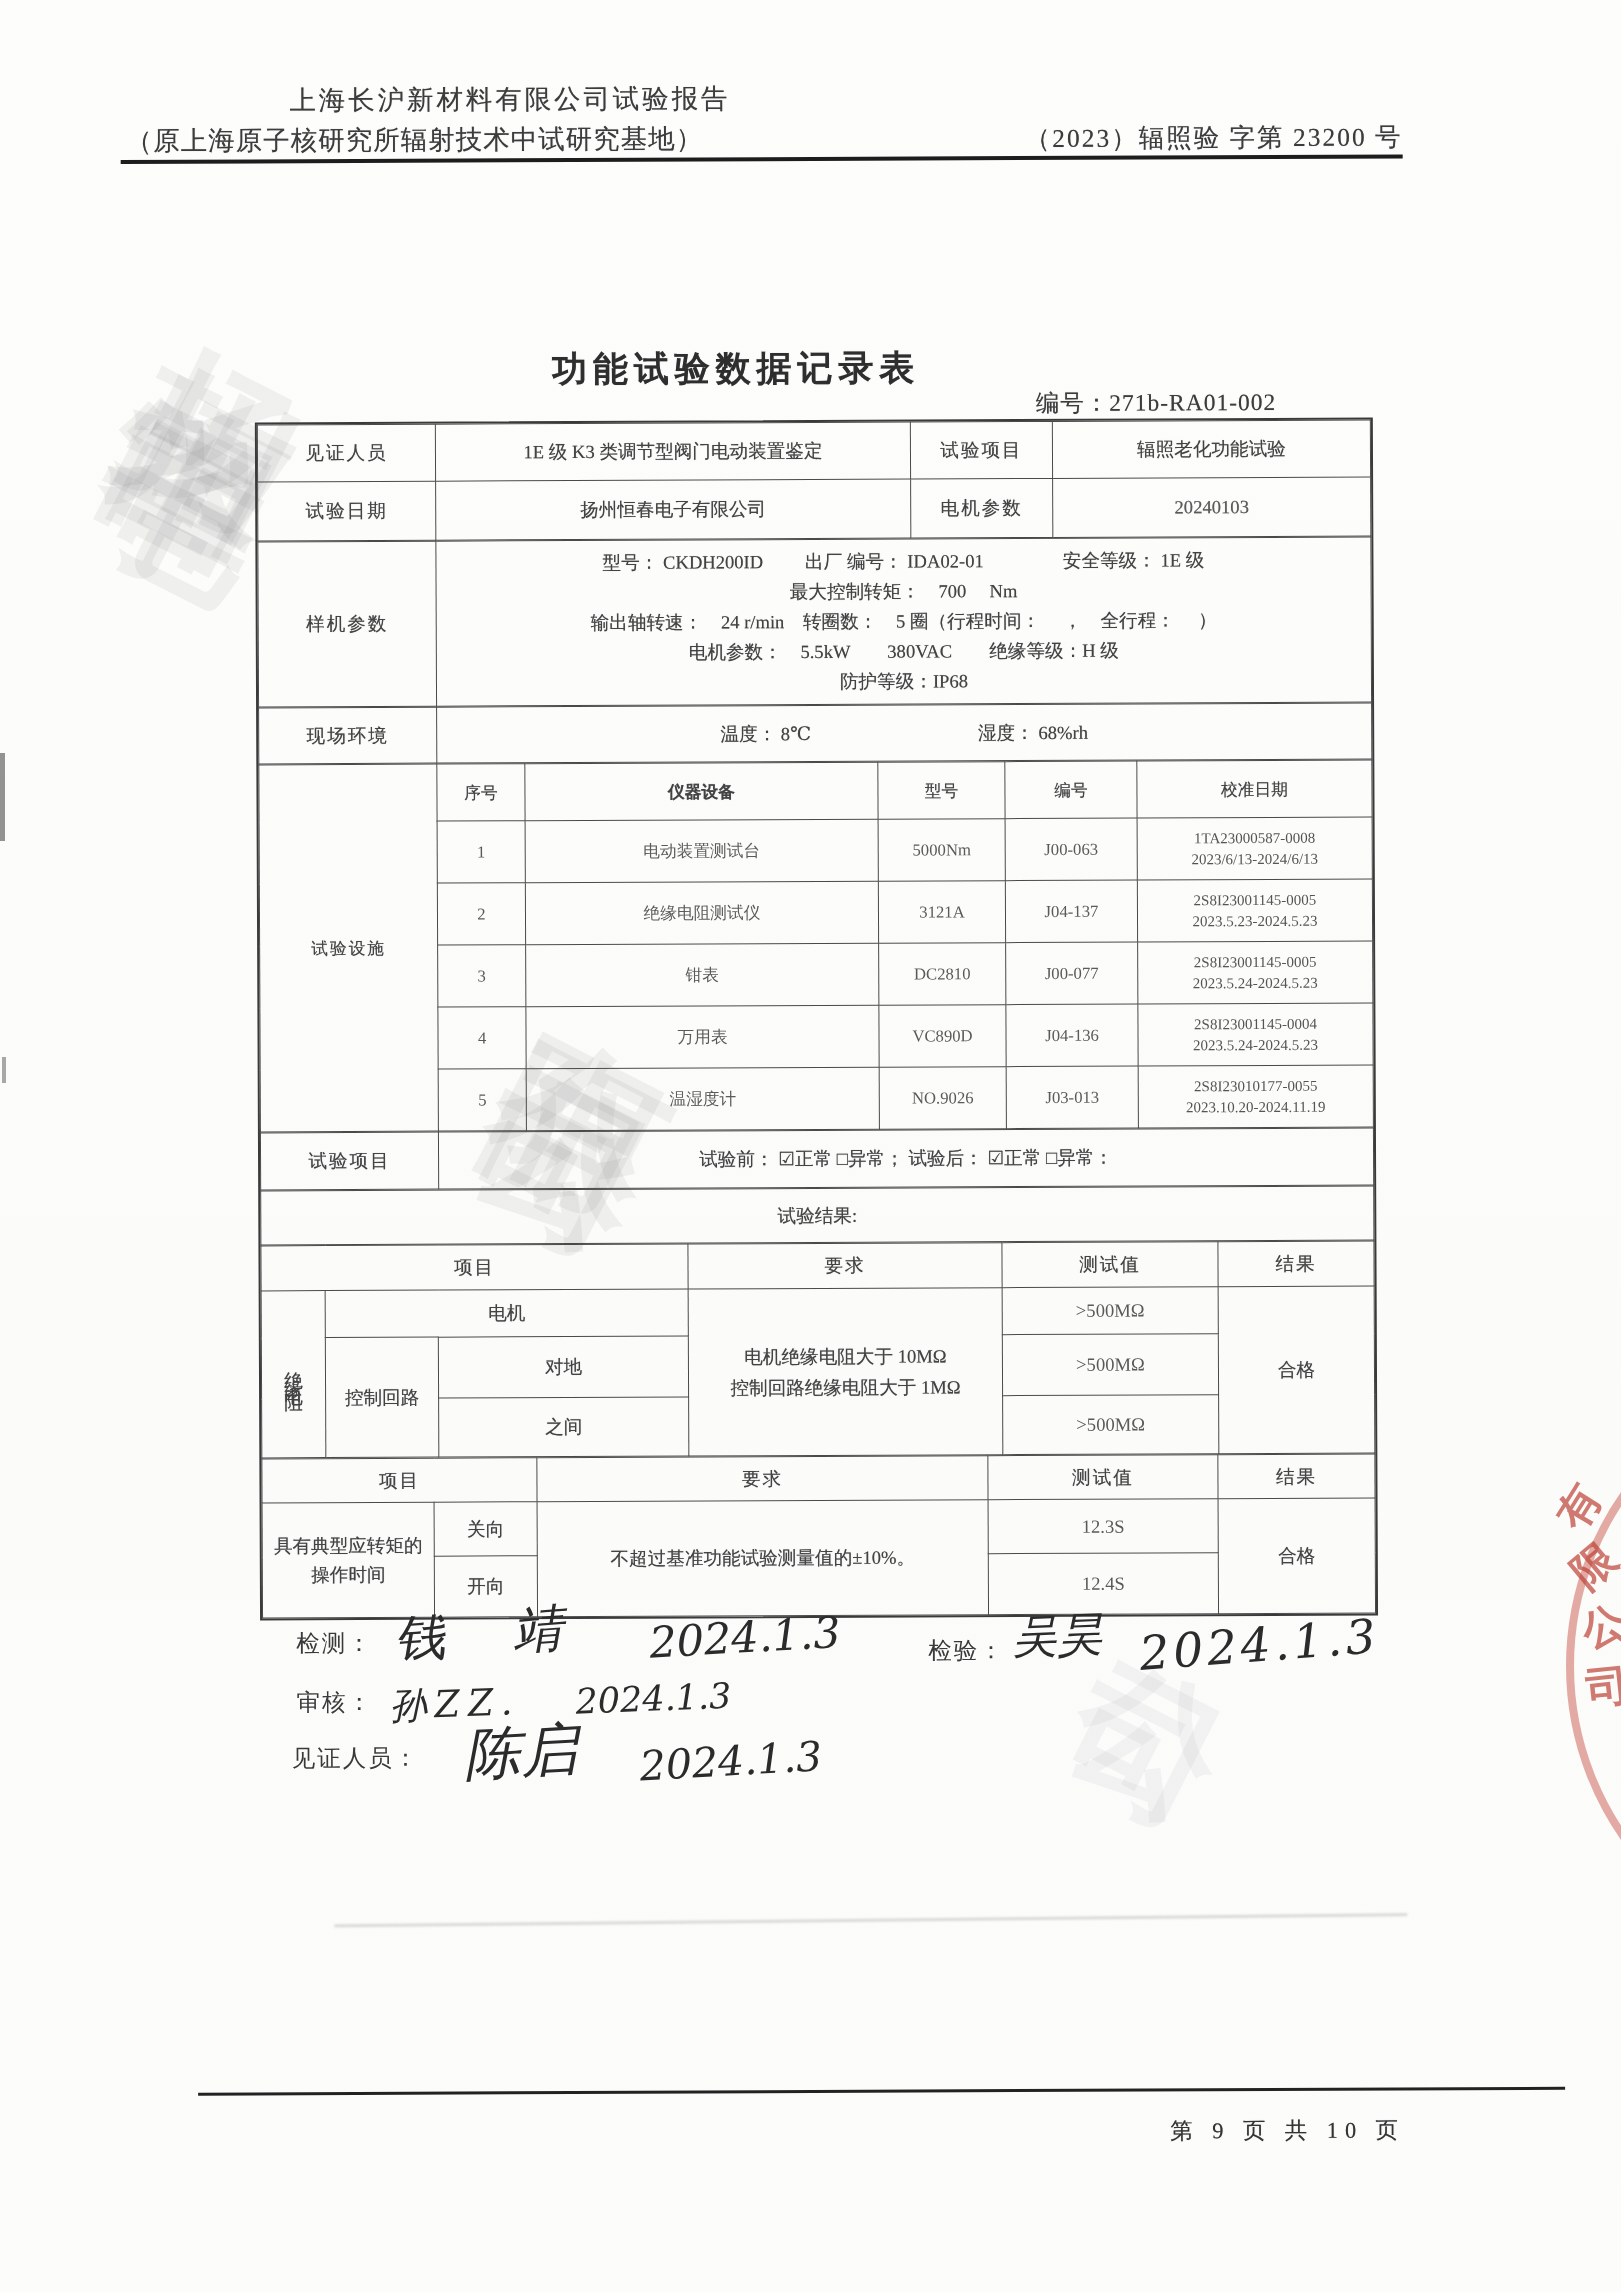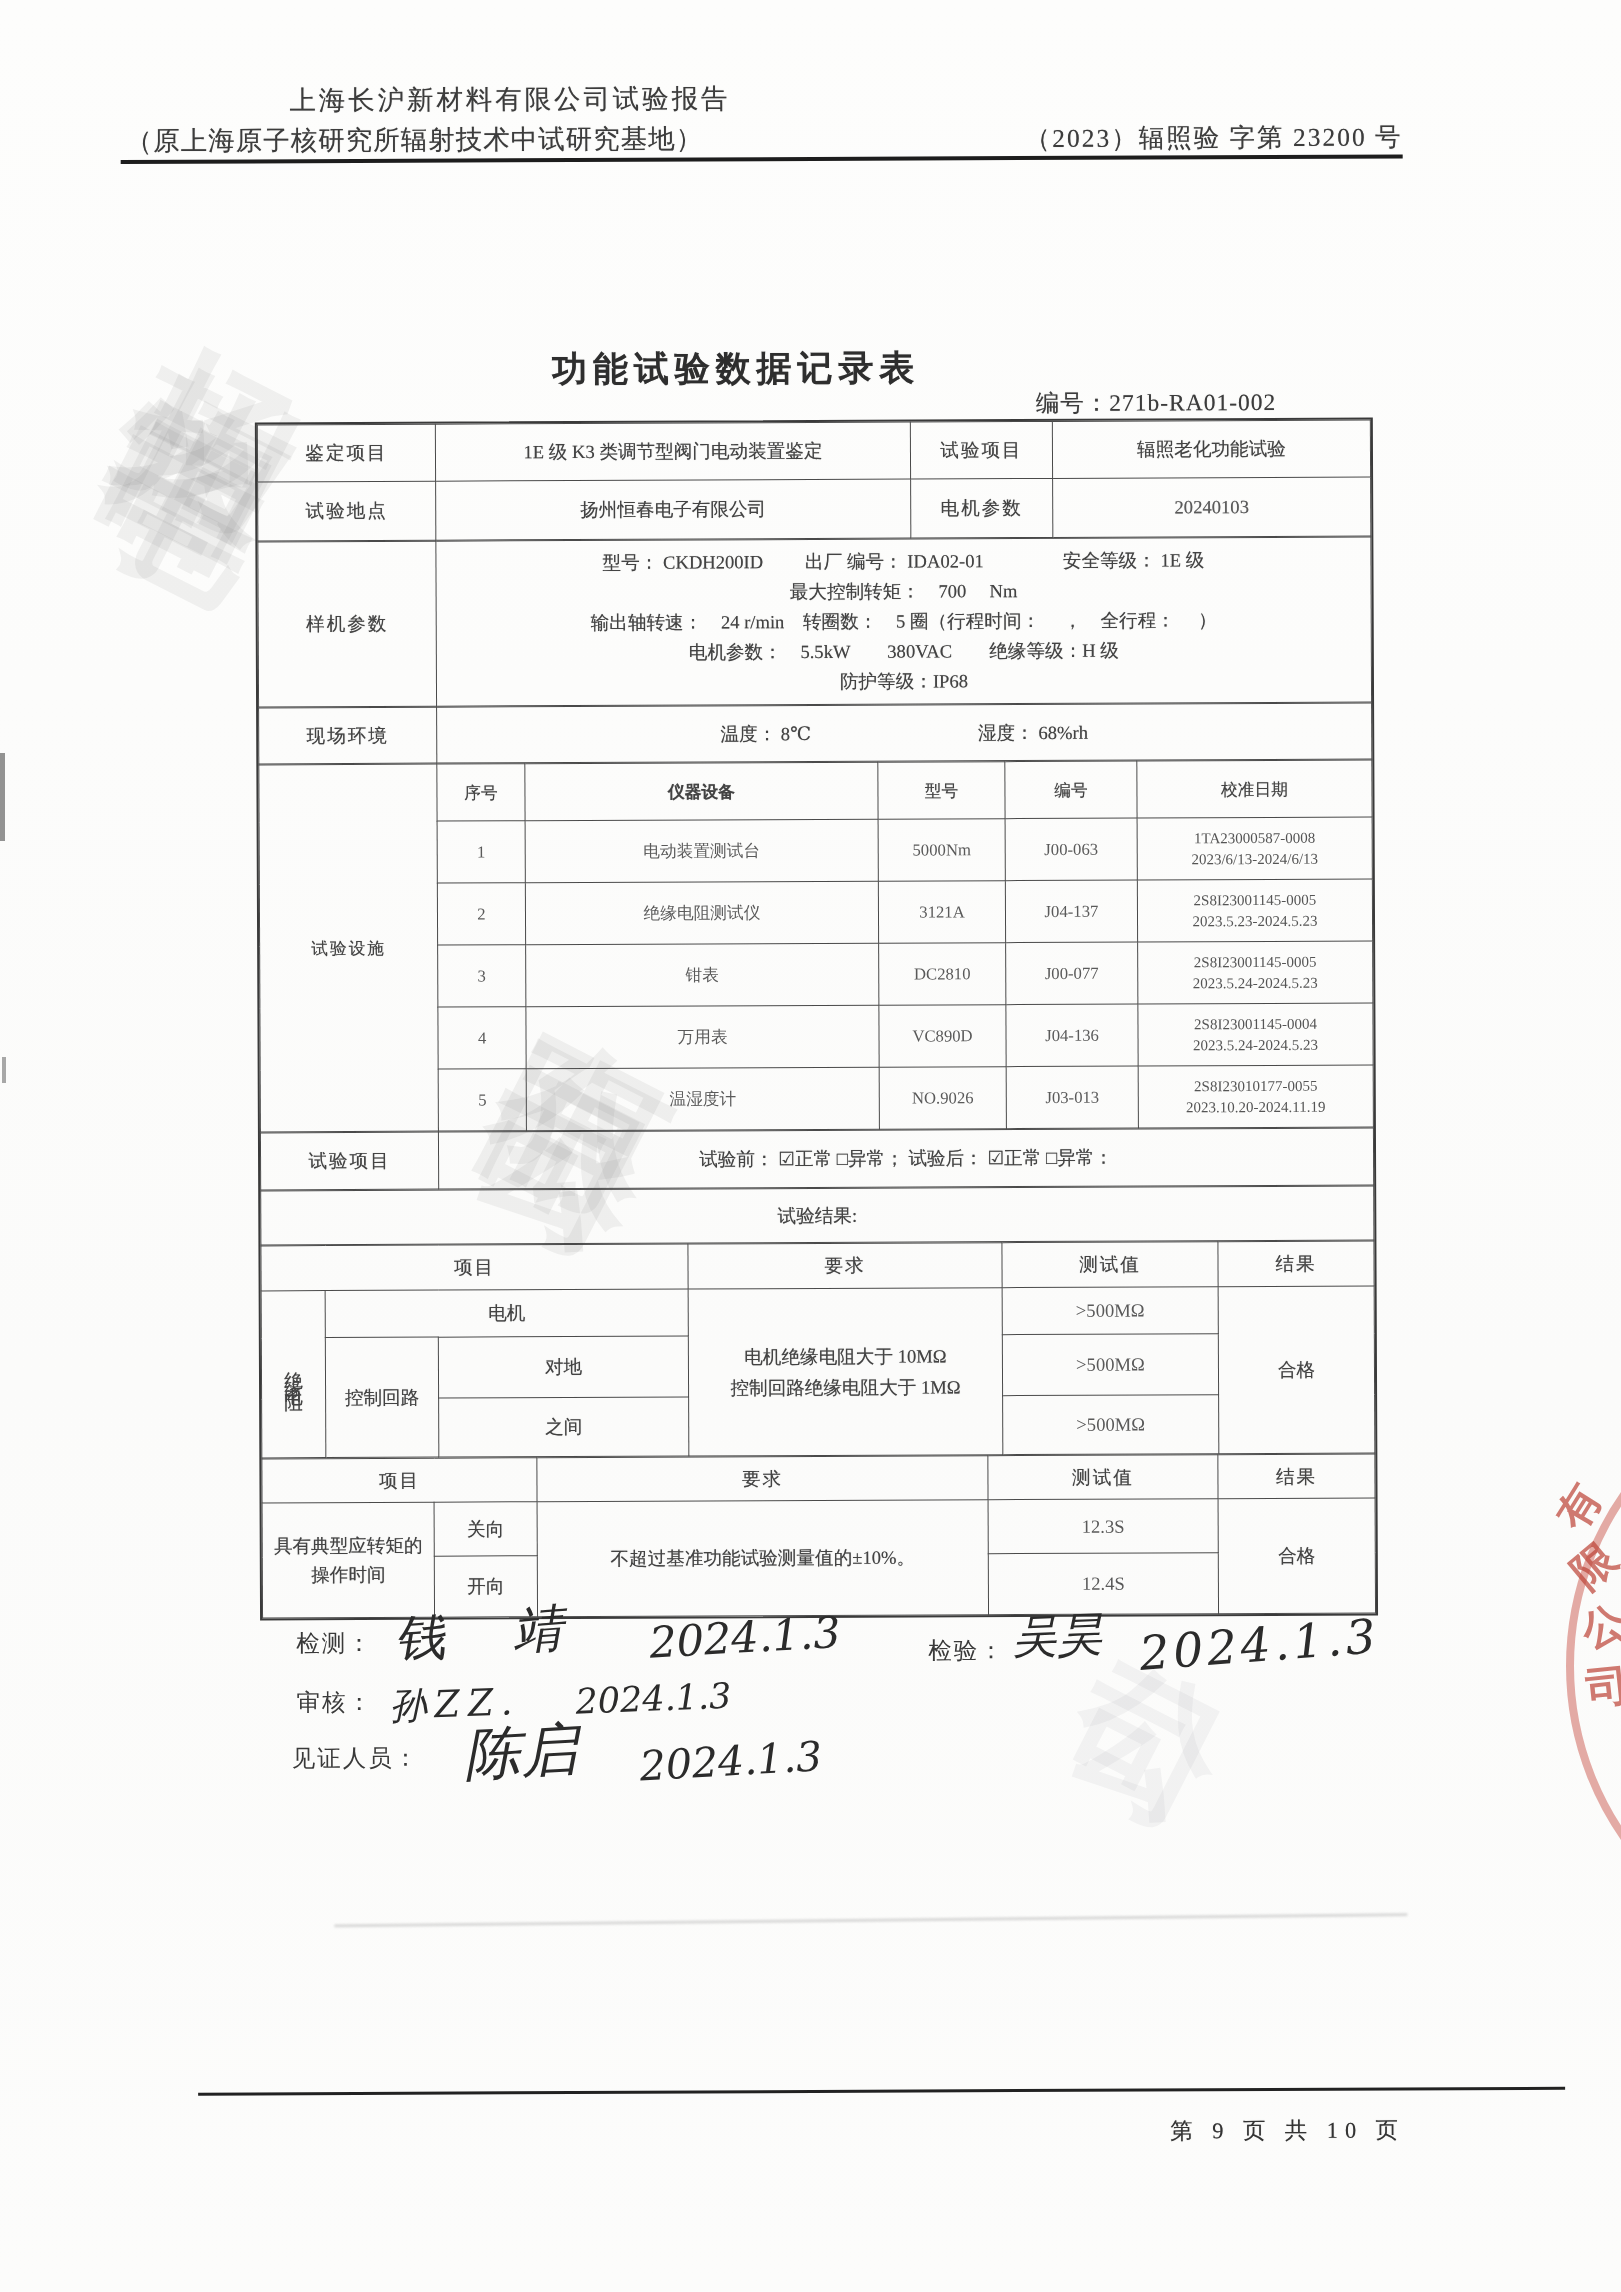--- a/index.html
+++ b/index.html
@@ -90,27 +90,27 @@
 
       <table>
         <colgroup>
             <col style="width:178px">
             <col style="width:475px">
             <col style="width:142px">
             <col>
           </colgroup>
         <tbody>
             <tr style="height:57px">
-          <td class="lbl txt">鉴定项目</td>
+          <td class="lbl txt">见证人员</td>
           <td class="txt">1E 级 K3 类调节型阀门电动装置鉴定</td>
           <td class="lbl txt">试验项目</td>
           <td class="txt">辐照老化功能试验</td>
         </tr>
         <tr style="height:59px">
-          <td class="lbl txt">试验地点</td>
+          <td class="lbl txt">试验日期</td>
           <td class="txt">扬州恒春电子有限公司</td>
           <td class="lbl txt">电机参数</td>
           <td class="txt fade">20240103</td>
         </tr>
       </tbody>
         </table>
 
       <table>
         <colgroup>
             <col style="width:178px">

